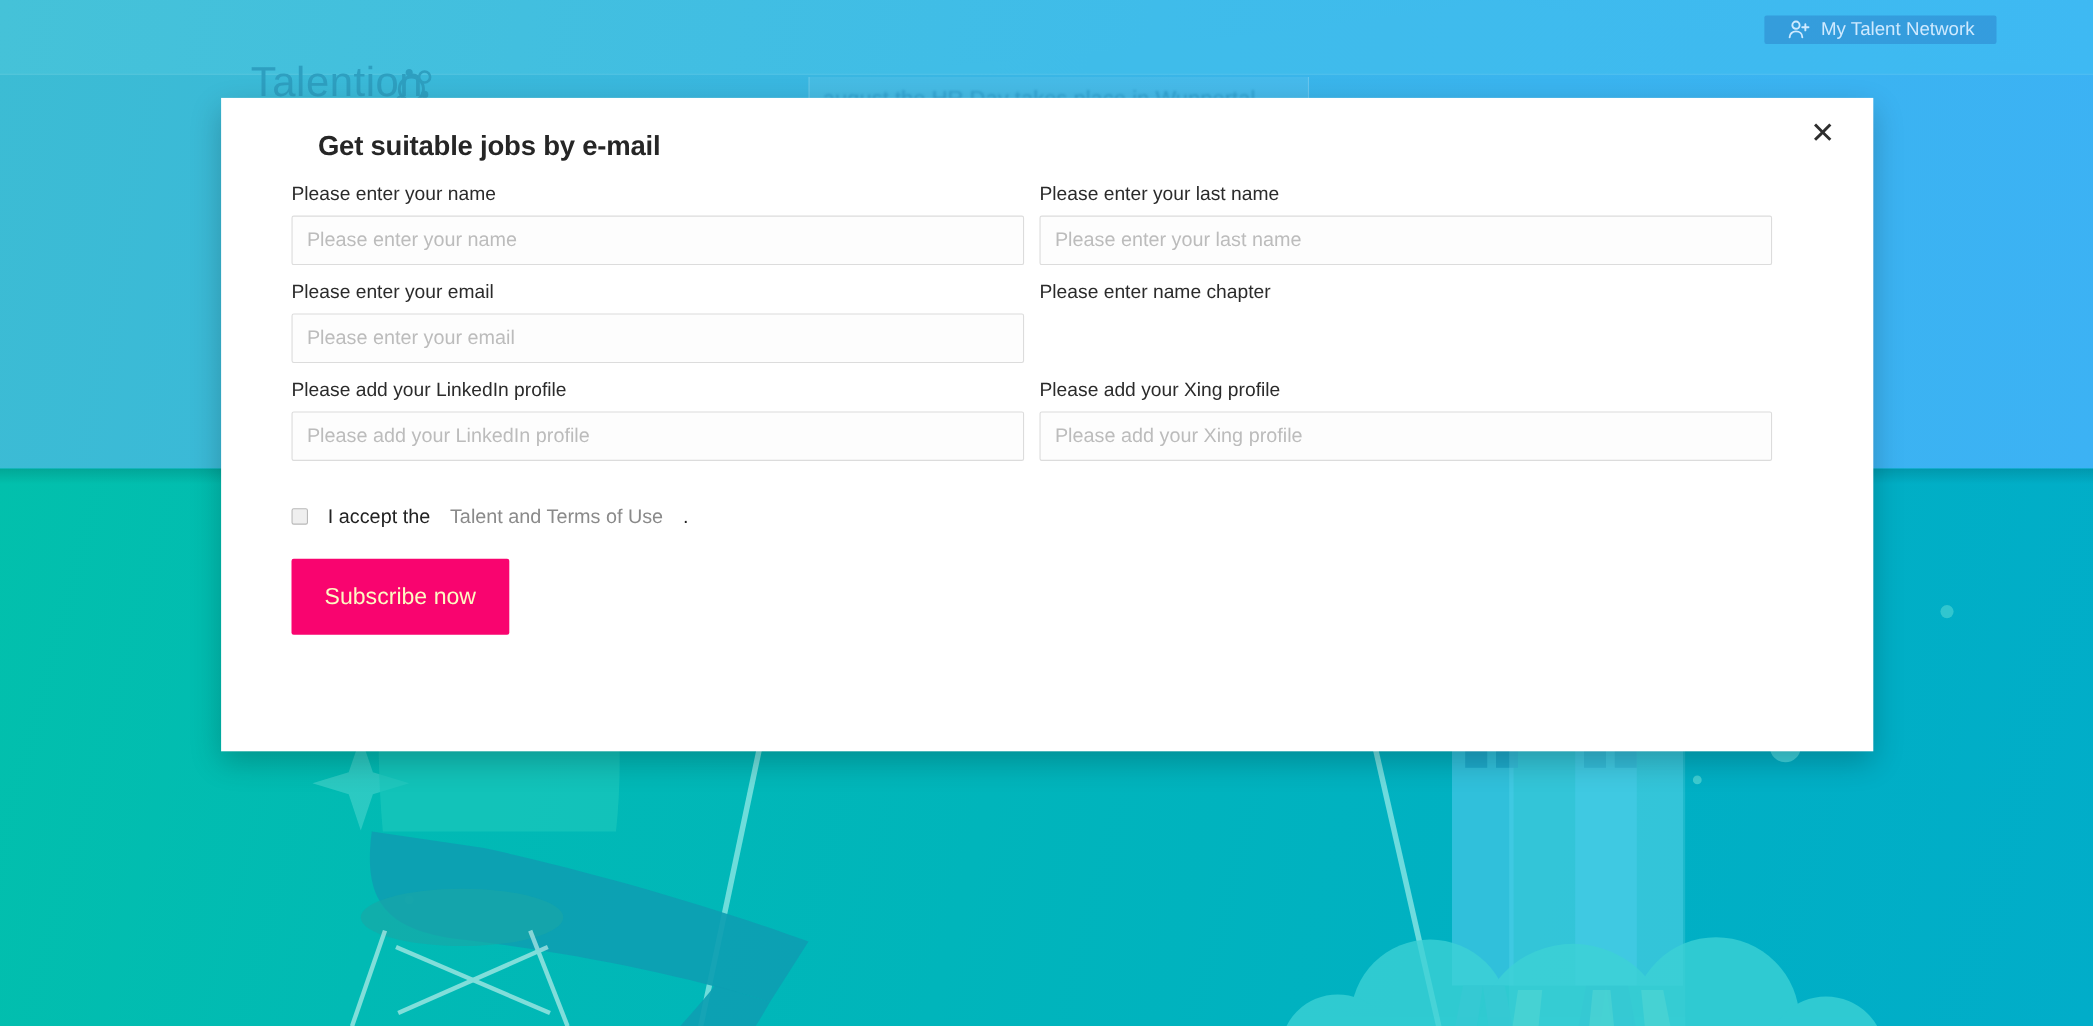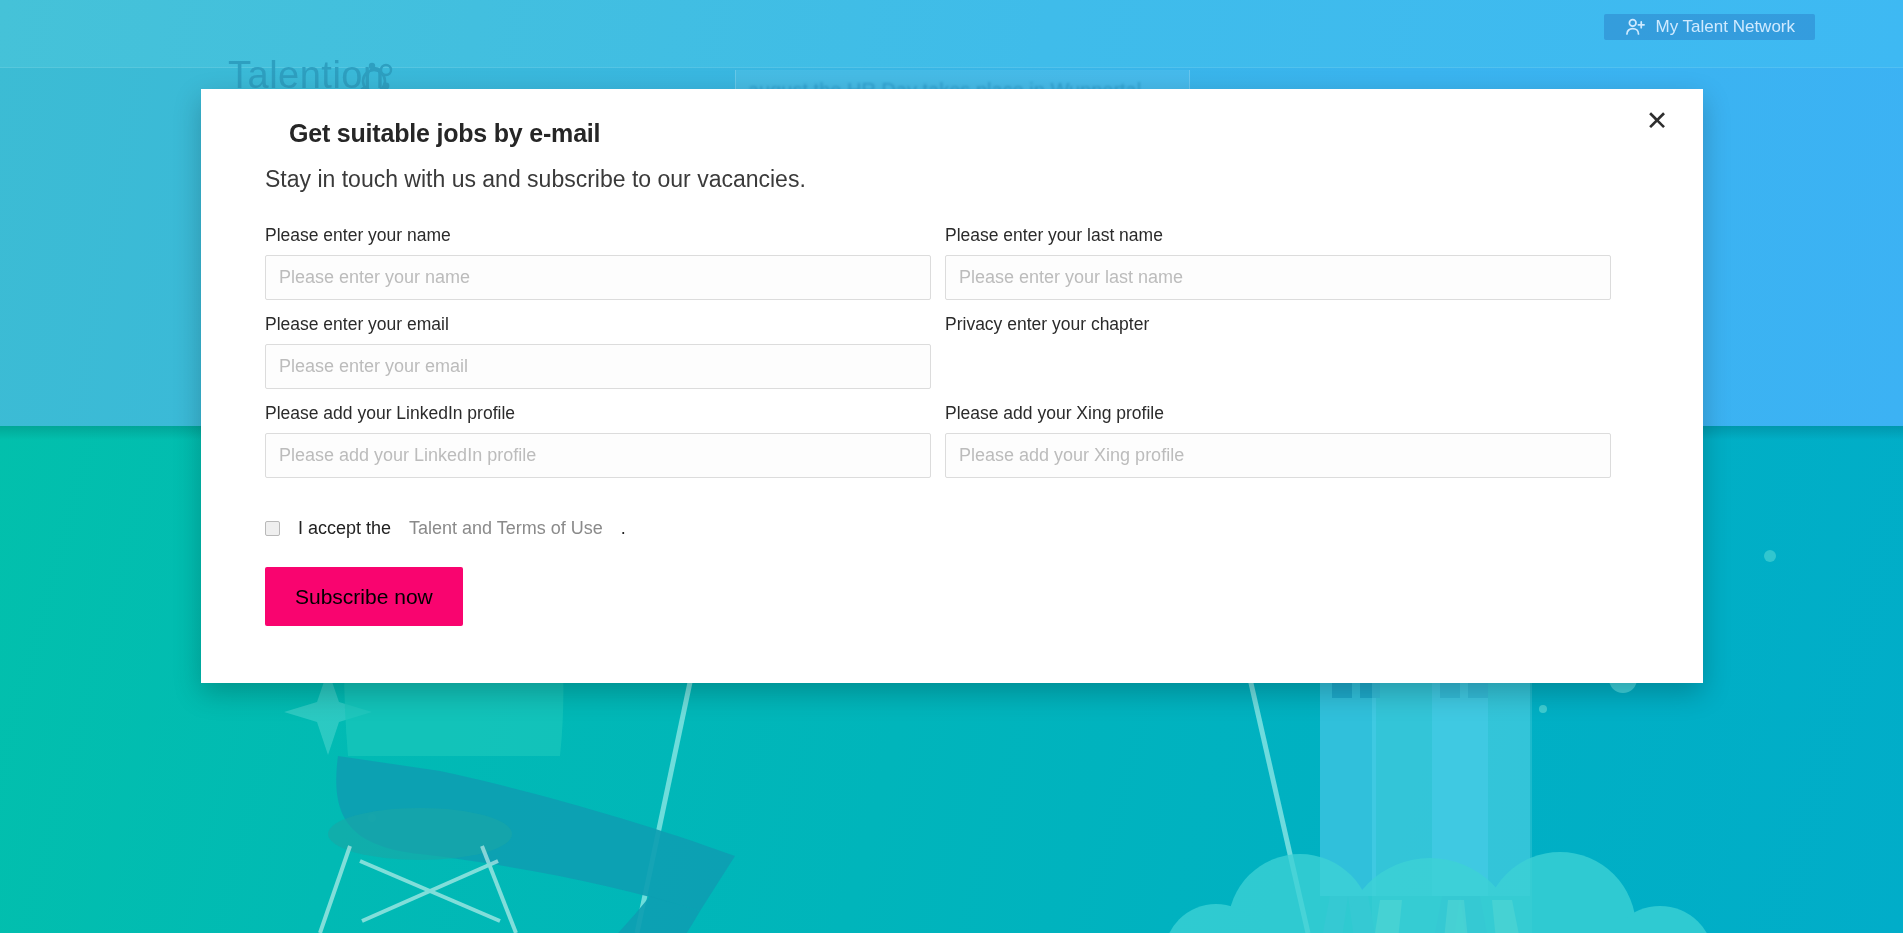--- a/index.html
+++ b/index.html
@@ -138,22 +138,22 @@
     border-radius: 2px; cursor: pointer;
   }
   .accept-text { font-size: 18px; color: #222; }
   .accept-link {
     font-size: 18px; color: #8a8a8a; text-decoration: none; cursor: pointer;
   }
   .accept-period { font-size: 18px; color: #222; }
 
   .subscribe-btn {
     margin-top: 28px;
-    height: 59px; padding: 0 30px;
-    background: #f9046f; color: #000000;
+    height: 69px; padding: 0 30px;
+    background: #f9046f; color: #fef9c3;
     font-size: 21px; font-family: "Liberation Sans", sans-serif;
     border: none; border-radius: 2px; cursor: pointer;
   }
 </style>
 </head>
 <body>
 
 <div class="page-bg">
 
   <div class="hero-band">
@@ -284,41 +284,40 @@
   </div>
 </div>
 
 <div class="overlay">
   <div class="modal">
 
     <button class="modal-close">✕</button>
 
     <div class="modal-body">
       <h2 class="modal-title">Get suitable jobs by e-mail</h2>
-      <p class="modal-subtitle">Stay in touch with us and subscribe to our vacancies.</p>
 
       <div class="form-grid">
 
         <div>
           <label class="field-label">Please enter your name</label>
           <input class="field-input" type="text" placeholder="Please enter your name" style="">
         </div>
 
         <div>
           <label class="field-label">Please enter your last name</label>
           <input class="field-input" type="text" placeholder="Please enter your last name" style="">
         </div>
 
         <div>
           <label class="field-label">Please enter your email</label>
           <input class="field-input" type="text" placeholder="Please enter your email" style="">
         </div>
 
         <div>
-          <label class="field-label">Privacy enter your chapter</label>
+          <label class="field-label">Please enter name chapter</label>
         </div>
 
         <div>
           <label class="field-label">Please add your LinkedIn profile</label>
           <input class="field-input" type="text" placeholder="Please add your LinkedIn profile" style="">
         </div>
 
         <div>
           <label class="field-label">Please add your Xing profile</label>
           <input class="field-input" type="text" placeholder="Please add your Xing profile" style="">

